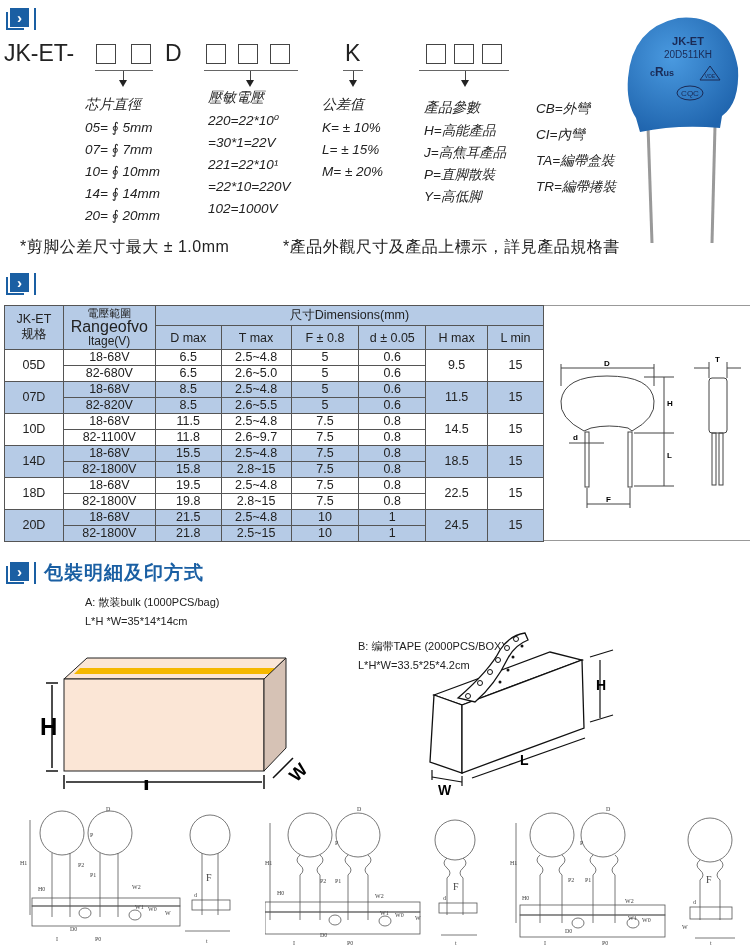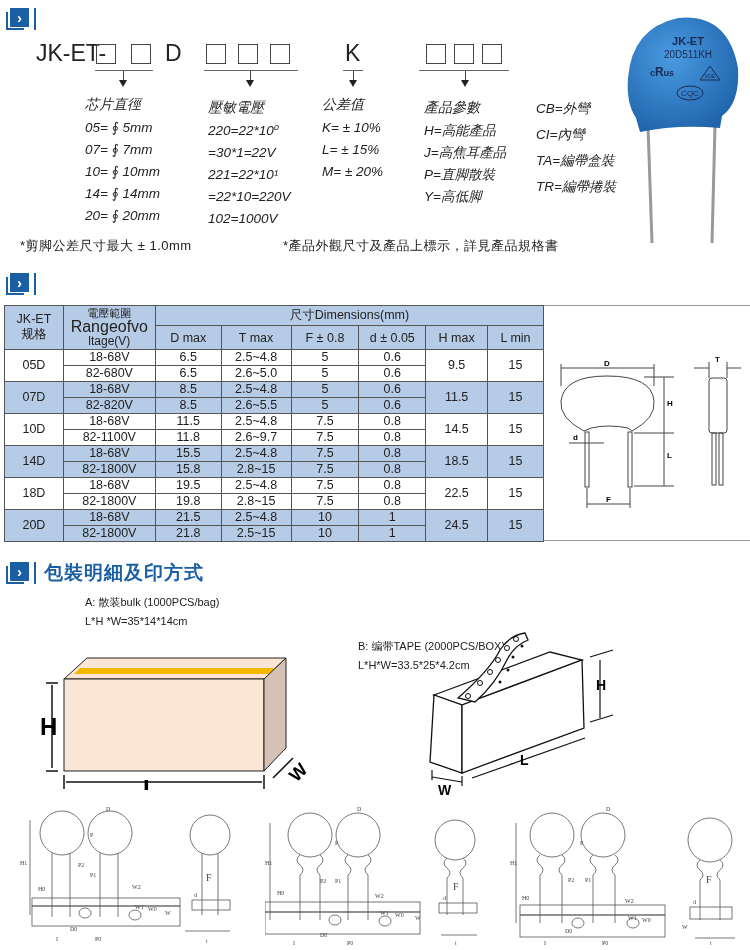--- a/index.html
+++ b/index.html
@@ -11,21 +11,21 @@
   .sec-icon .front { position: absolute; left: 4px; top: 1px; width: 19px; height: 19px; background: #1a5fa3; color: #fff; font-weight: bold; font-size: 15px; line-height: 19px; text-align: center; }
   .sec-bar { width: 2px; height: 22px; background: #1a5fa3; margin-right: 8px; }
   .sec-title { font-size: 19px; font-weight: bold; color: #1a5fa3; letter-spacing: 1px; }
   .box { position: absolute; width: 20px; height: 20px; border: 1.5px solid #444; }
   .uline { position: absolute; height: 1px; background: #666; }
   .arrow { position: absolute; width: 1px; background: #444; }
   .arrow:after { content: ""; position: absolute; left: -4px; bottom: -4px; border-left: 4.5px solid transparent; border-right: 4.5px solid transparent; border-top: 7px solid #222; }
 
   .col { position: absolute; font-size: 13.5px; line-height: 22px; color: #222; font-style: italic; }
   .col .h { font-size: 14px; margin-bottom: 2px; }
-  .note { position: absolute; font-size: 13px; letter-spacing: 0.5px; color: #222; }
+  .note { position: absolute; font-size: 16px; letter-spacing: 0.5px; color: #222; }
 
   
   .varistor { position: absolute; left: 618px; top: 8px; width: 122px; height: 240px; }
 
   
   table.dims { position: absolute; left: 4px; top: 305px; width: 540px; border-collapse: collapse; font-size: 12.5px; text-align: center; }
   table.dims th, table.dims td { border: 1px solid #555; padding: 0; }
   table.dims th { background: #b6cbe6; font-weight: normal; color: #222; }
   table.dims td { height: 15.8px; line-height: 15px; }
   tr.blue td { background: #b6cbe6; }
@@ -38,21 +38,21 @@
 <body>
 
 <div class="sec-head" style="top:6px;">
   <div class="sec-icon">
       <div class="back"></div>
       <div class="front">›</div>
     </div>
   <div class="sec-bar"></div>
 </div>
 
-<div class="abs" style="left:4px; top:40px; font-size:23px;margin-left:32px;">JK-ET-</div>
+<div class="abs" style="left:4px; top:40px; font-size:23px;">JK-ET-</div>
 <div class="box" style="left:96px; top:44px;"></div>
 <div class="box" style="left:131px; top:44px;"></div>
 <div class="abs" style="left:165px; top:40px; font-size:23px;">D</div>
 <div class="box" style="left:206px; top:44px;"></div>
 <div class="box" style="left:238px; top:44px;"></div>
 <div class="box" style="left:270px; top:44px;"></div>
 <div class="abs" style="left:345px; top:40px; font-size:23px;">K</div>
 <div class="box" style="left:426px; top:44px;"></div>
 <div class="box" style="left:454px; top:44px;"></div>
 <div class="box" style="left:482px; top:44px;"></div>
@@ -68,21 +68,21 @@
 <div class="arrow" style="left:465px; top:71px; height:12px;"></div>
 
 <div class="col" style="left:85px; top:93px;">
   <div class="h">芯片直徑</div>
   <div>05= ∮ 5mm</div>
   <div>07= ∮ 7mm</div>
   <div>10= ∮ 10mm</div>
   <div>14= ∮ 14mm</div>
   <div>20= ∮ 20mm</div>
 </div>
-<div class="col" style="left:208px; top:96px;">
+<div class="col" style="left:208px; top:86px;">
   <div class="h">壓敏電壓</div>
   <div>220=22*10⁰</div>
   <div>=30*1=22V</div>
   <div>221=22*10¹</div>
   <div>=22*10=220V</div>
   <div>102=1000V</div>
 </div>
 <div class="col" style="left:322px; top:93px;">
   <div class="h">公差值</div>
   <div>K= ± 10%</div>

